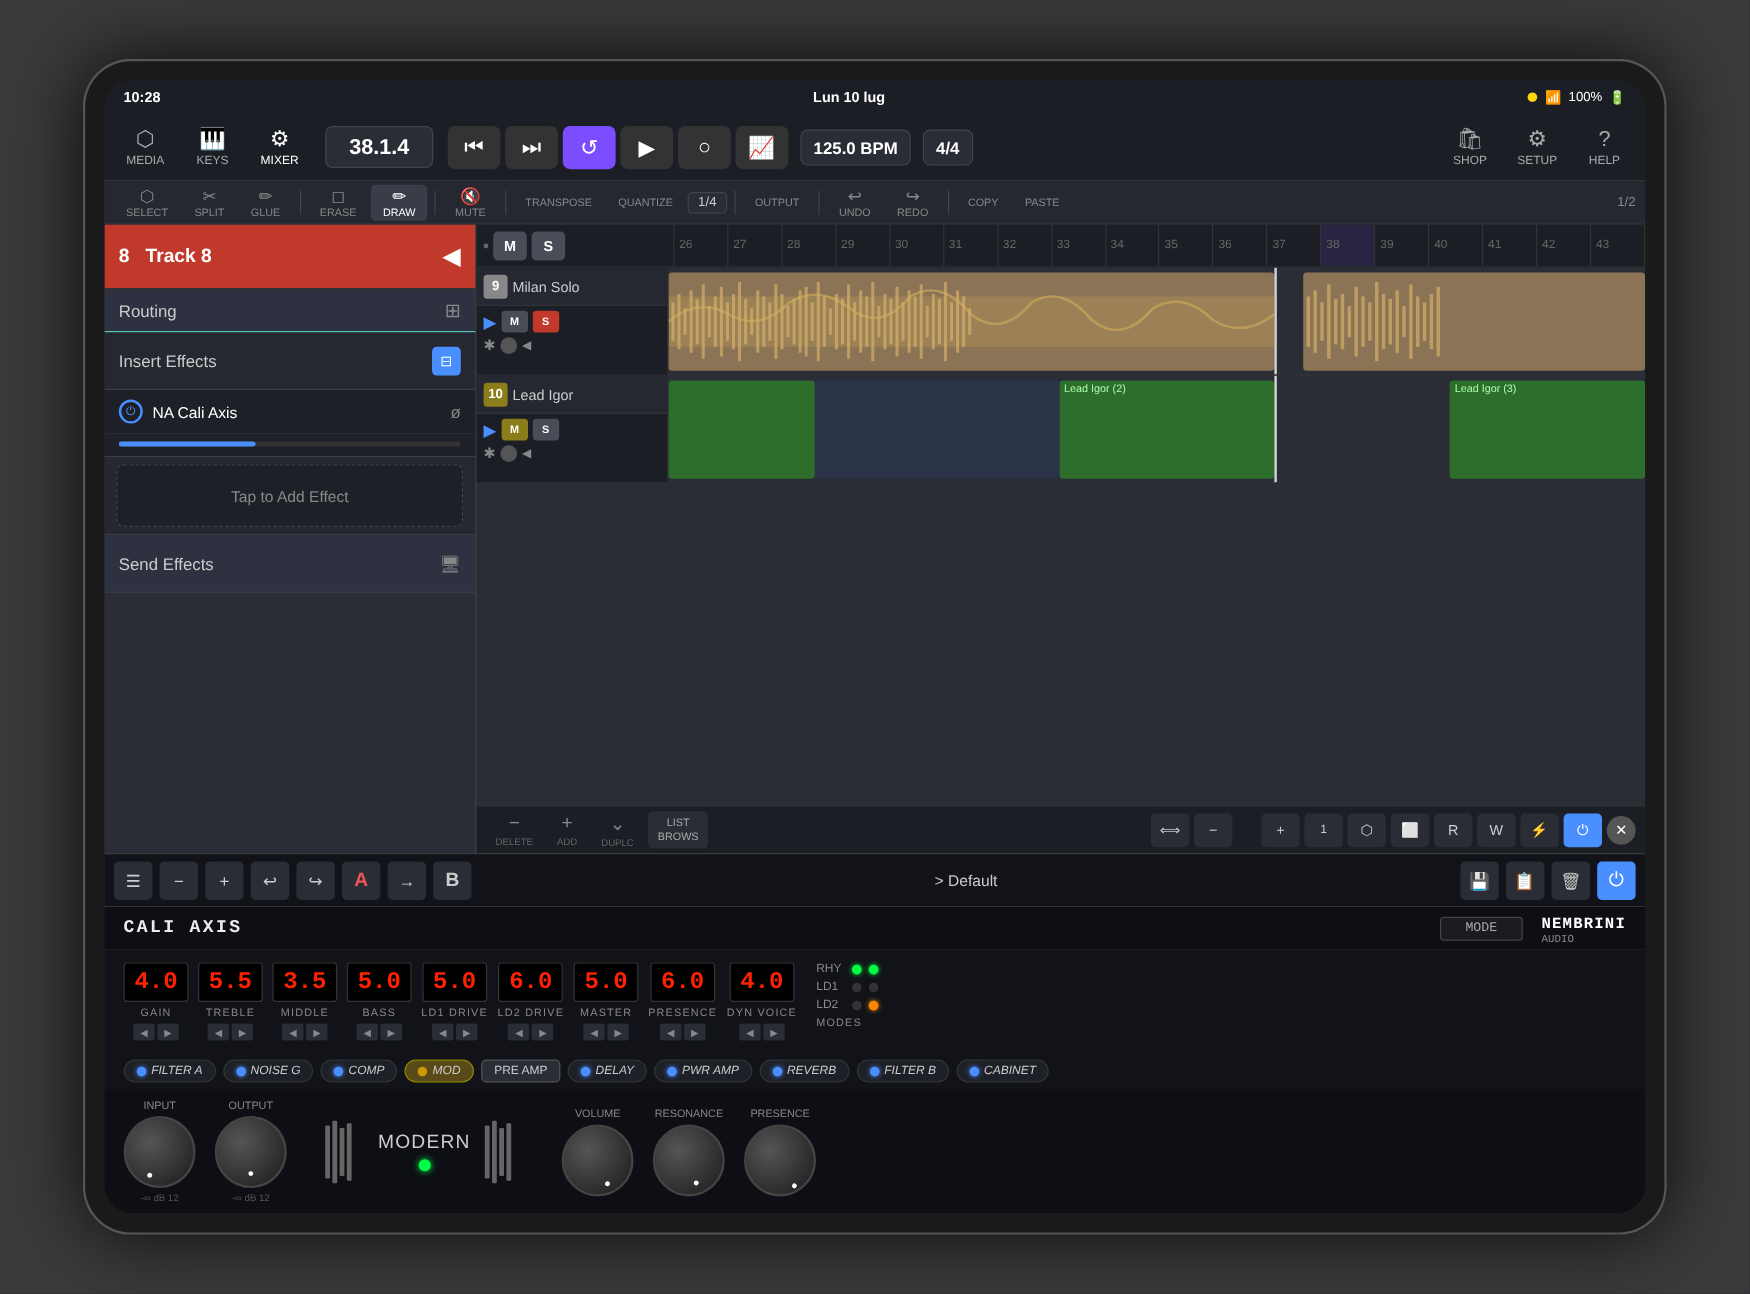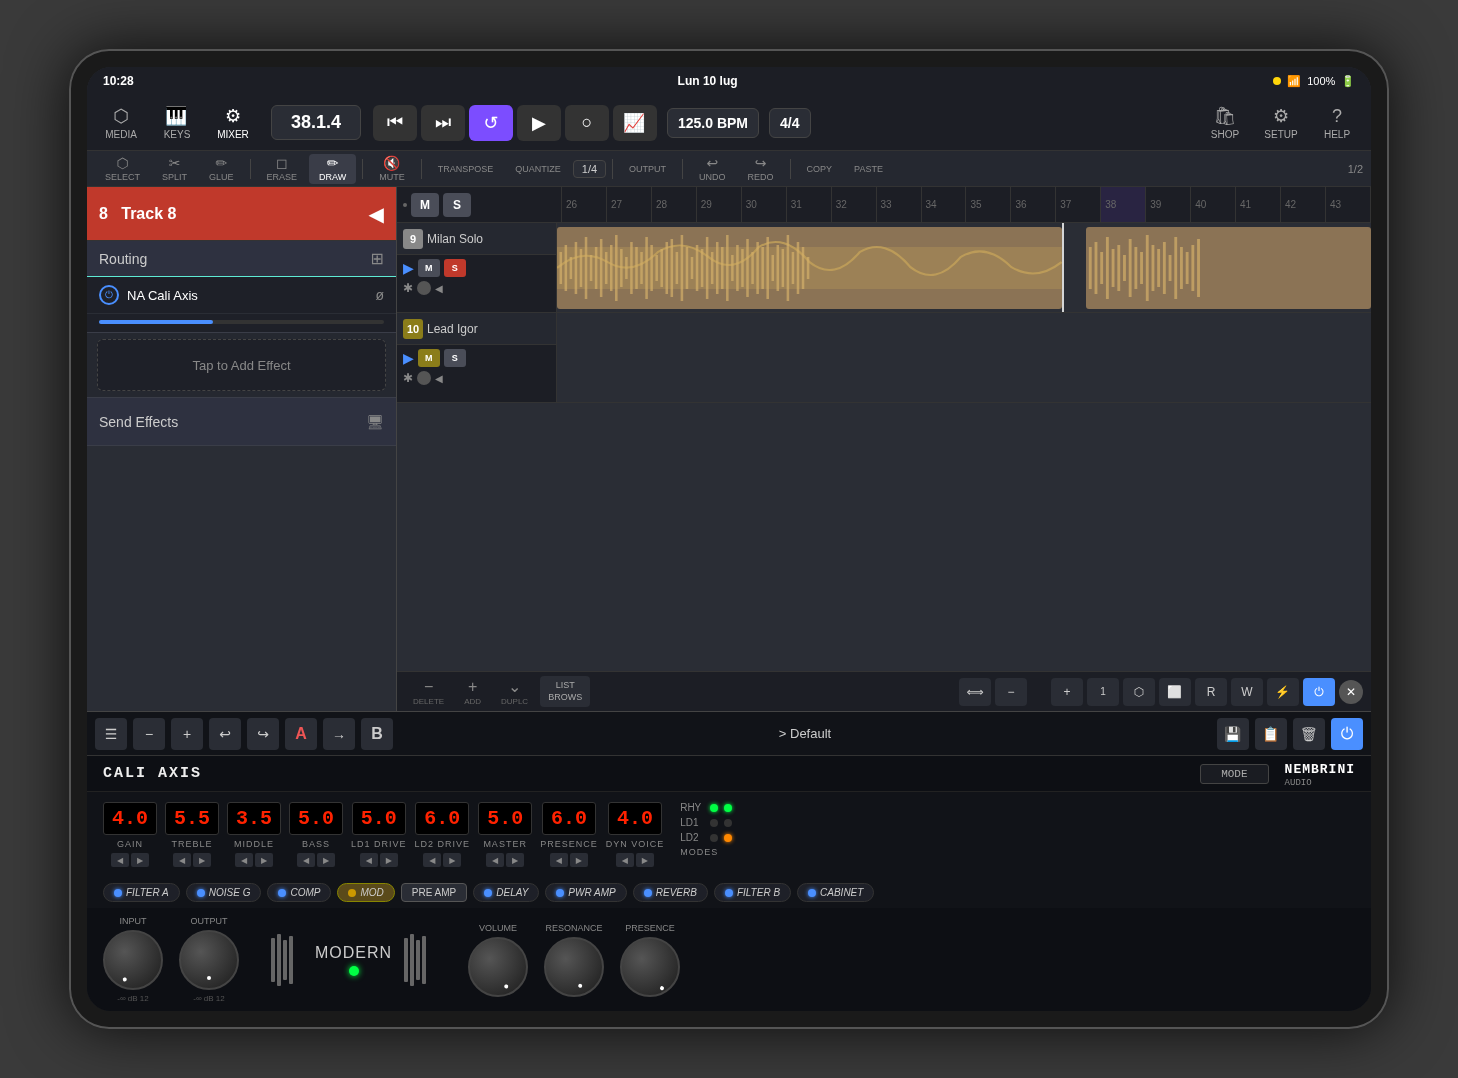--- a/index.html
+++ b/index.html
@@ -829,20 +829,24 @@
           </span>
           <span class="track-arrow">◀</span>
         </div>
 
         <div class="section-header">
           <span class="section-header-text">Routing</span>
           <span class="section-icon">⊞</span>
         </div>
 
         <div class="insert-effects-section">
+          <div class="insert-effects-header">
+            <span class="insert-effects-label">Insert Effects</span>
+            <div class="insert-icon">⊟</div>
+          </div>
 
           <div class="effect-item">
             <div class="effect-power">⏻</div>
             <span class="effect-name">NA Cali Axis</span>
             <span class="effect-edit">ø</span>
           </div>
 
           <div class="effect-slider-row">
             <div class="effect-slider">
               <div class="effect-slider-fill"></div>
@@ -1021,20 +1025,35 @@
                   <div class="t-btn s-btn-gray">S</div>
                 </div>
                 <div class="track-ctrl-row">
                   <span style="color:#888;font-size:12px;">✱</span>
                   <div class="t-circle"></div>
                   <span class="t-arrow">◀</span>
                 </div>
               </div>
             </div>
 
+            <div class="track-clips">
+              <div class="playhead" style="left:62%;"></div>
+
+              <div style="position:absolute;left:0;width:15%;height:82px;top:4px;background:#2d6e2d;border-radius:3px;"></div>
+
+              <div style="position:absolute;left:15%;width:25%;height:82px;top:4px;background:#2a3a5a;border-radius:3px;opacity:0.5;"></div>
+
+              <div style="position:absolute;left:40%;width:22%;height:82px;top:4px;background:#2d6e2d;border-radius:3px;">
+                <div style="color:#aaffaa;font-size:9px;padding:2px 4px;">Lead Igor (2)</div>
+              </div>
+
+              <div style="position:absolute;left:80%;width:20%;height:82px;top:4px;background:#2d6e2d;border-radius:3px;">
+                <div style="color:#aaffaa;font-size:9px;padding:2px 4px;">Lead Igor (3)</div>
+              </div>
+            </div>
           </div>
 
         </div>
 
         <div class="track-actions">
           <div class="action-btn">
             <span class="icon">−</span>
             <span class="label">DELETE</span>
           </div>
           <div class="action-btn">

